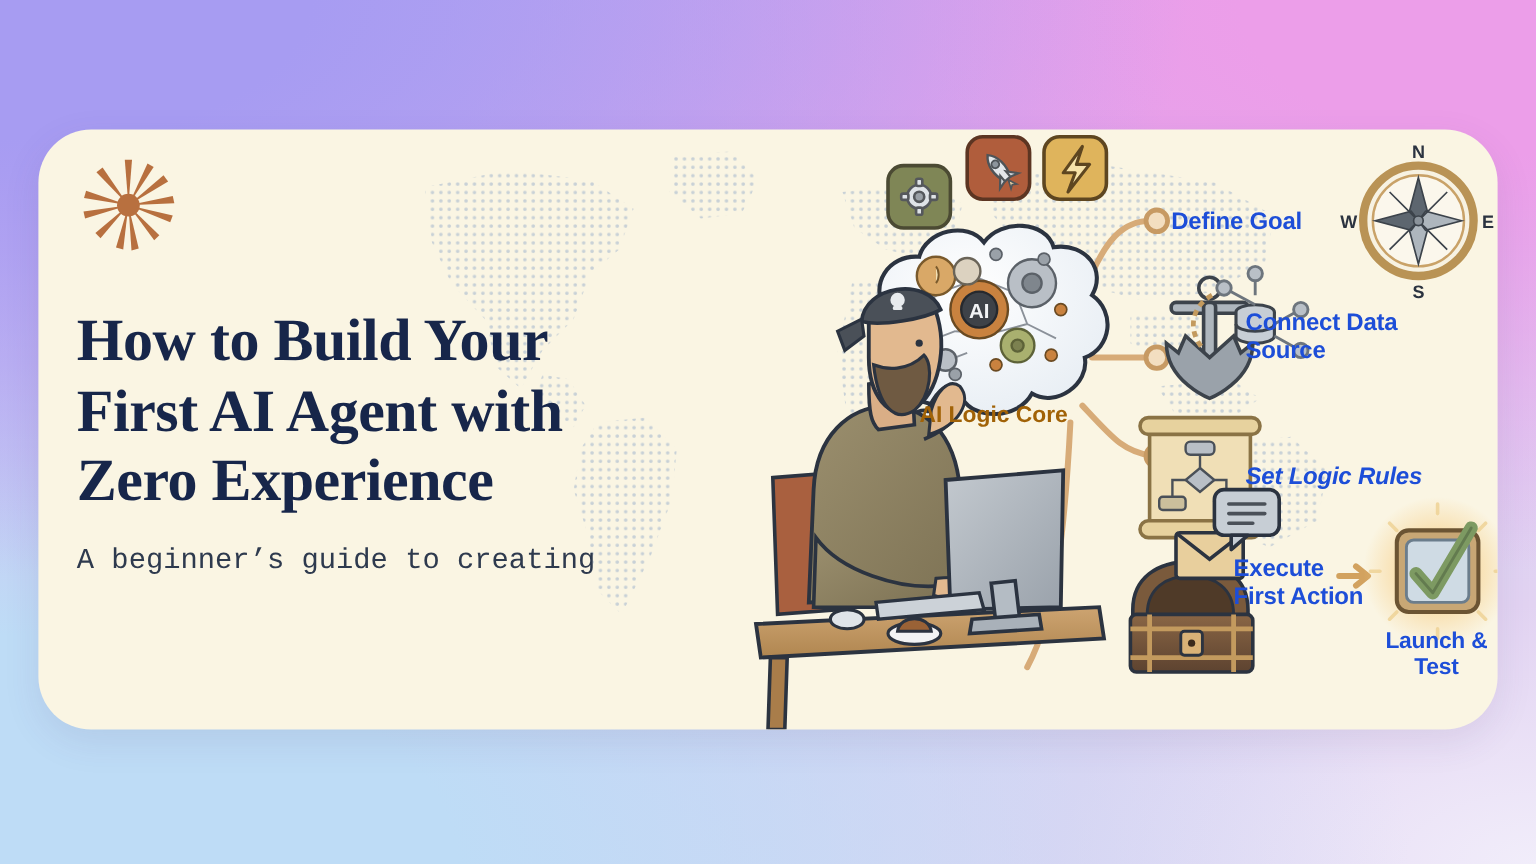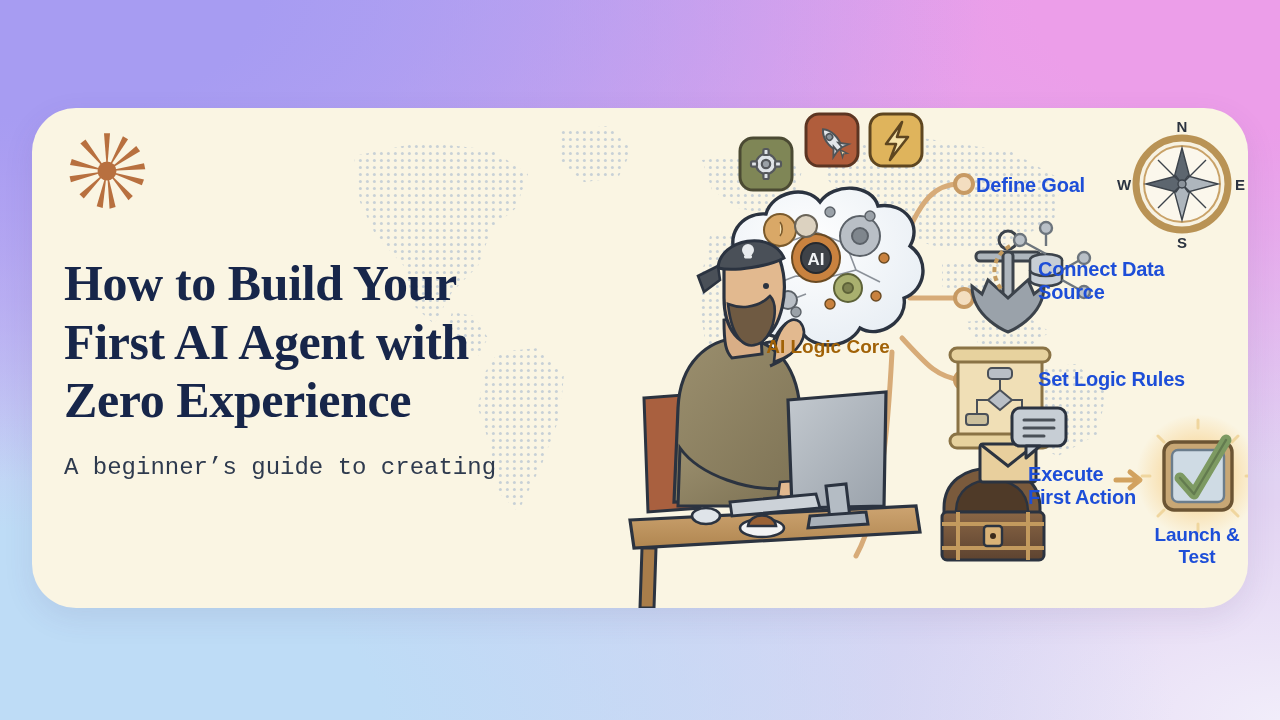--- a/index.html
+++ b/index.html
@@ -99,21 +99,21 @@
     font-family: "Liberation Sans", sans-serif;
     font-weight: 700;
     font-size: 20px;
     line-height: 1.16;
     color: #1d4ed8;
     letter-spacing: -0.2px;
     white-space: pre-line;
   }
   #label-define   { left: 356px; top: 66px;  }
   #label-connect  { left: 418px; top: 150px; width: 160px; }
-  #label-logic    { left: 418px; top: 260px; }
+  #label-logic    { left: 418px; top: 278px; font-style: italic; }
   #label-execute  { left: 408px; top: 355px; width: 130px; }
   #label-launch   { left: 522px; top: 416px; width: 110px; text-align: center; font-size: 19px; }
 
   #cloud-caption {
     position: absolute;
     left: 118px;
     top: 196px;
     width: 180px;
     text-align: center;
     font-family: "Liberation Sans", sans-serif;

